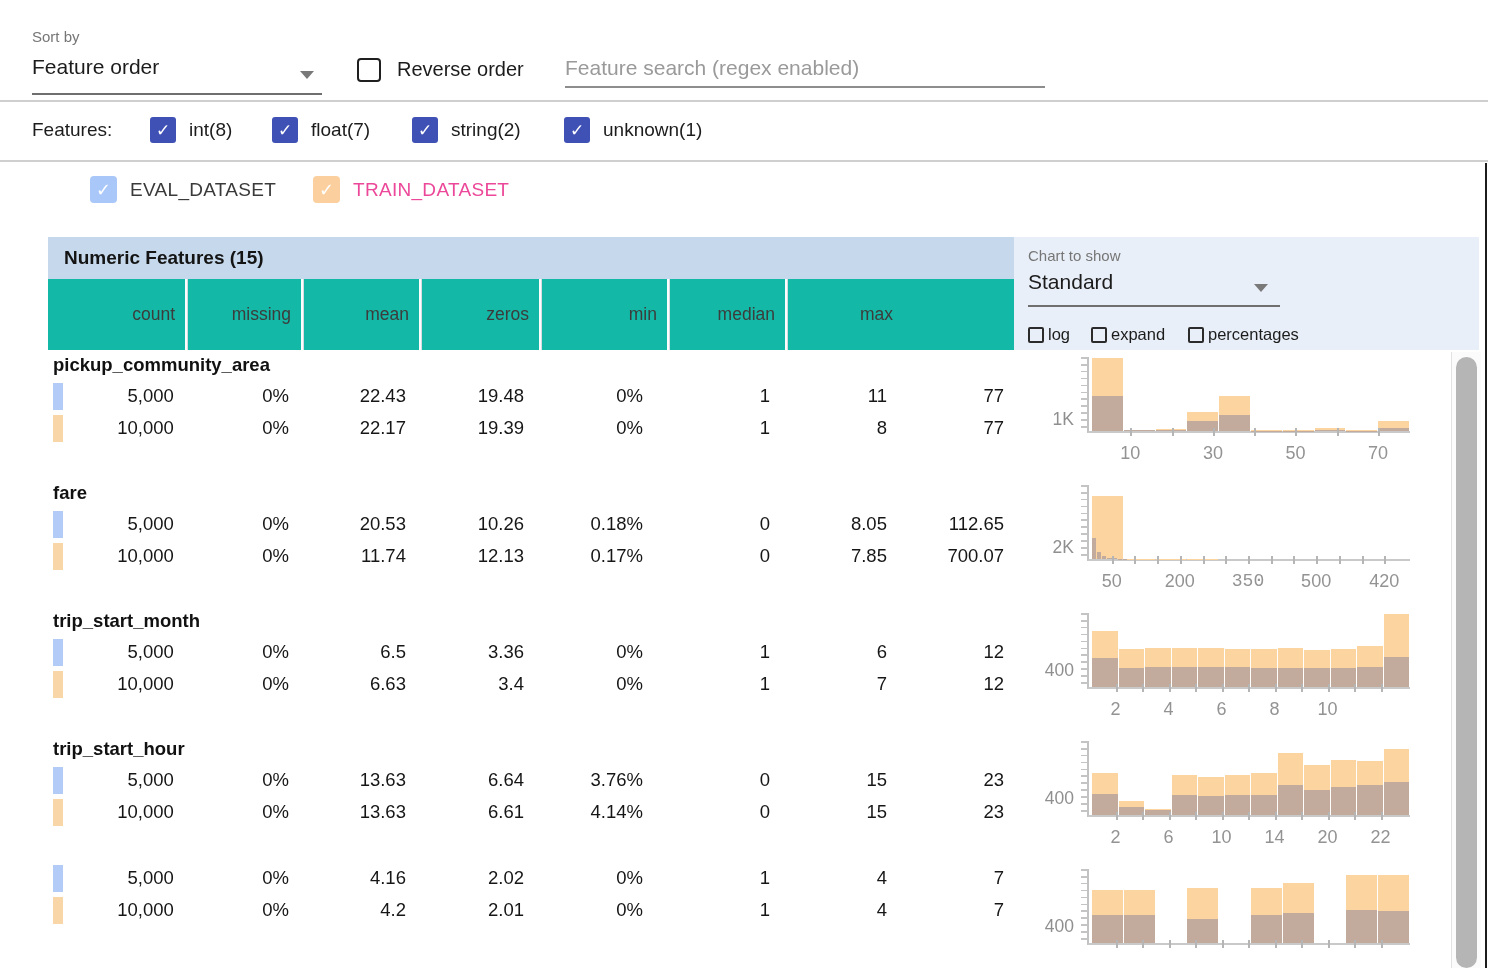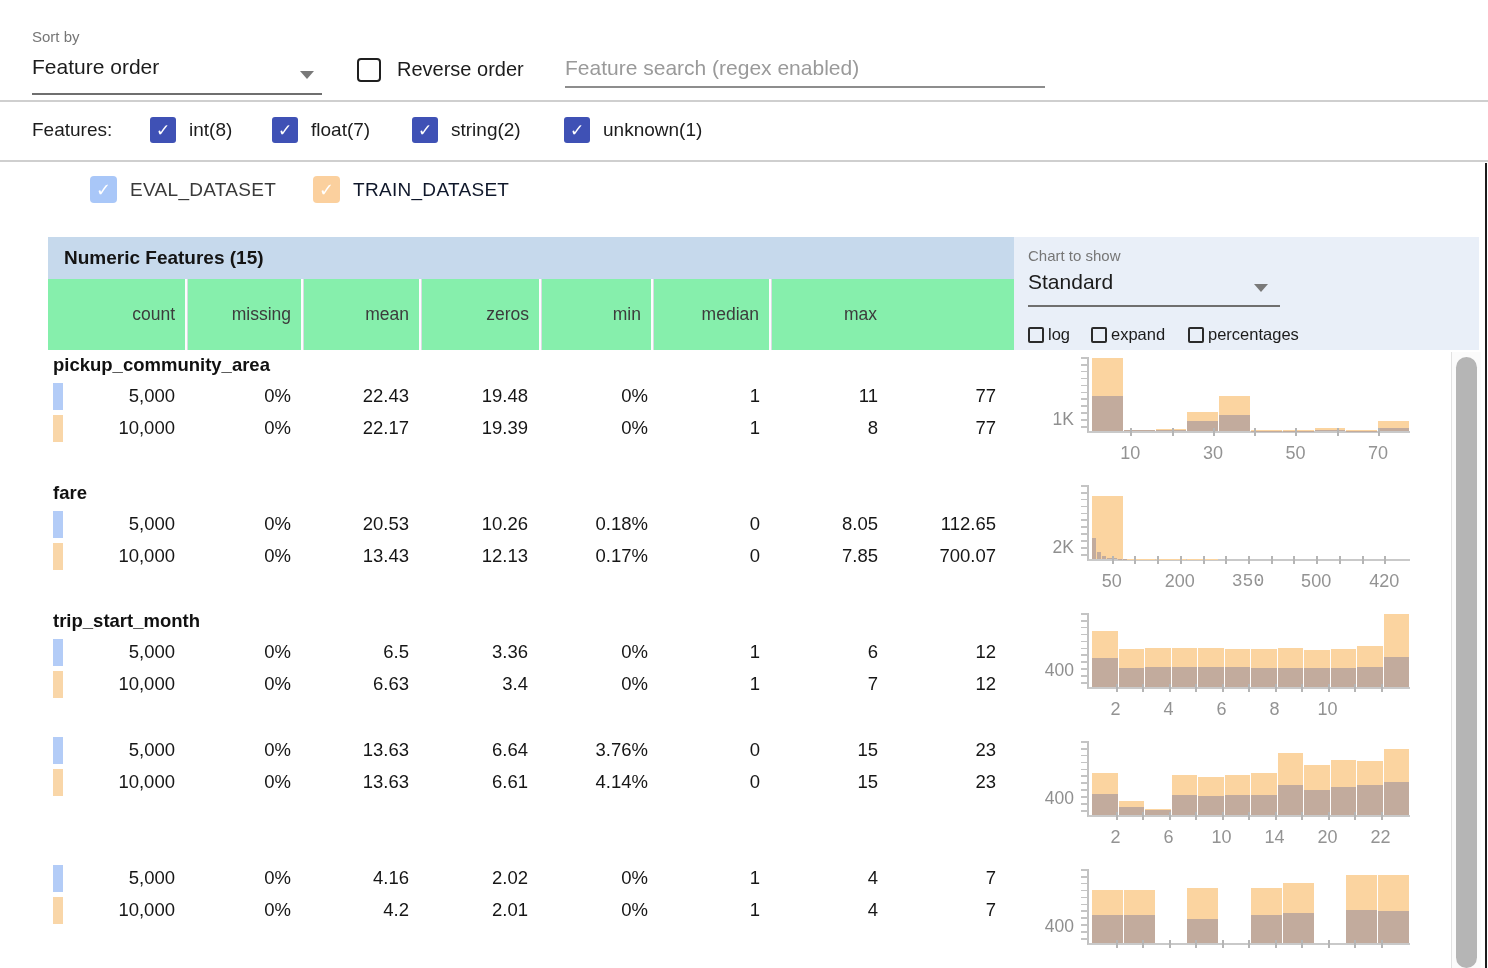--- a/index.html
+++ b/index.html
@@ -31,27 +31,27 @@
   .filter-item { position:absolute; display:flex; align-items:center; gap:13px; }
   .filter-item .lbl { font-size:19px; color:#1c1c1c; }
 
   
   .band { position:absolute; left:48px; top:237px; width:966px; height:42px;
     background:#c6d9ec; display:flex; align-items:center; padding-left:16px; }
   .band .t { font-size:19px; font-weight:bold; color:#141414; }
   .chart-panel { position:absolute; left:1014px; top:237px; width:465px; height:113px; background:#e9eff8; }
 
   .stats-header { position:absolute; left:48px; top:279px; width:966px; height:71px;
-    background:#86efac; display:flex; }
+    background:#14b8a6; display:flex; }
   .stats-header .cell { display:flex; align-items:center; justify-content:flex-end;
     padding-right:10px; font-size:17.5px; color:#3c3c3c; }
   .stats-header .cell + .cell { border-left:2px solid #fdfdfe; box-shadow:inset 1px 0 0 #d8dce2; }
 
   .c0{width:137px;} .c1{width:116px;} .c2{width:118px;} .c3{width:119px;}
-  .c4{width:120px;} .c5{width:112px;} .c6{width:118px;} .c7{width:118px;}
+  .c4{width:120px;} .c5{width:128px;} .c6{width:118px;} .c7{width:118px;}
 
   .stats-body { position:absolute; left:48px; top:350px; width:966px; }
   .feat-block { position:relative; width:966px; height:128px; }
   .feat-name { height:30px; display:flex; align-items:center; padding-left:5px;
     font-size:18.5px; font-weight:bold; color:#111; }
   .stat-row { position:relative; height:32px; display:flex; }
   .stat-row .cell { display:flex; align-items:center; justify-content:flex-end;
     padding-right:10px; font-size:18.5px; color:#161616; }
   .chip { position:absolute; left:5px; top:3px; width:10px; height:27px; }
   .chip.eval { background:#b3ccf7; }
@@ -121,21 +121,21 @@
   </div>
 
   <div class="divider" style="top:160px;"></div>
 
   <div class="filter-item" style="left:90px; top:176px;">
     <span class="cb legend" style="background:#a9c7f8;">✓</span>
     <span class="lbl" style="font-size:19px; color:#3a3a3a; letter-spacing:0.3px;">EVAL_DATASET</span>
   </div>
   <div class="filter-item" style="left:313px; top:176px;">
     <span class="cb legend" style="background:#fbd09e;">✓</span>
-    <span class="lbl" style="font-size:19px; color:#0f172a; letter-spacing:0.3px;">TRAIN_DATASET</span>
+    <span class="lbl" style="font-size:19px; color:#ec4899; letter-spacing:0.3px;">TRAIN_DATASET</span>
   </div>
 
   <div class="band">
     <span class="t">Numeric Features (15)</span>
   </div>
 
   <div class="chart-panel">
     <div class="abs small-label" style="left:14px; top:10px;">Chart to show</div>
     <div class="select-box" style="left:14px; top:33px; width:252px; height:37px;">
       <span class="val">Standard</span>
@@ -203,21 +203,21 @@
         <div class="cell c3">10.26</div>
         <div class="cell c4">0.18%</div>
         <div class="cell c5">0</div>
         <div class="cell c6">8.05</div>
         <div class="cell c7">112.65</div>
       </div>
       <div class="stat-row">
         <span class="chip train"></span>
         <div class="cell c0">10,000</div>
         <div class="cell c1">0%</div>
-        <div class="cell c2">13.43</div>
+        <div class="cell c2">11.74</div>
         <div class="cell c3">12.13</div>
         <div class="cell c4">0.17%</div>
         <div class="cell c5">0</div>
         <div class="cell c6">7.85</div>
         <div class="cell c7">700.07</div>
       </div>
     </div>
 
     <div class="feat-block">
       <div class="feat-name">trip_start_month</div>
@@ -239,20 +239,21 @@
         <div class="cell c2">6.63</div>
         <div class="cell c3">3.4</div>
         <div class="cell c4">0%</div>
         <div class="cell c5">1</div>
         <div class="cell c6">7</div>
         <div class="cell c7">12</div>
       </div>
     </div>
 
     <div class="feat-block">
+      <div class="feat-name">trip_start_hour</div>
       <div class="stat-row">
         <span class="chip eval"></span>
         <div class="cell c0">5,000</div>
         <div class="cell c1">0%</div>
         <div class="cell c2">13.63</div>
         <div class="cell c3">6.64</div>
         <div class="cell c4">3.76%</div>
         <div class="cell c5">0</div>
         <div class="cell c6">15</div>
         <div class="cell c7">23</div>

